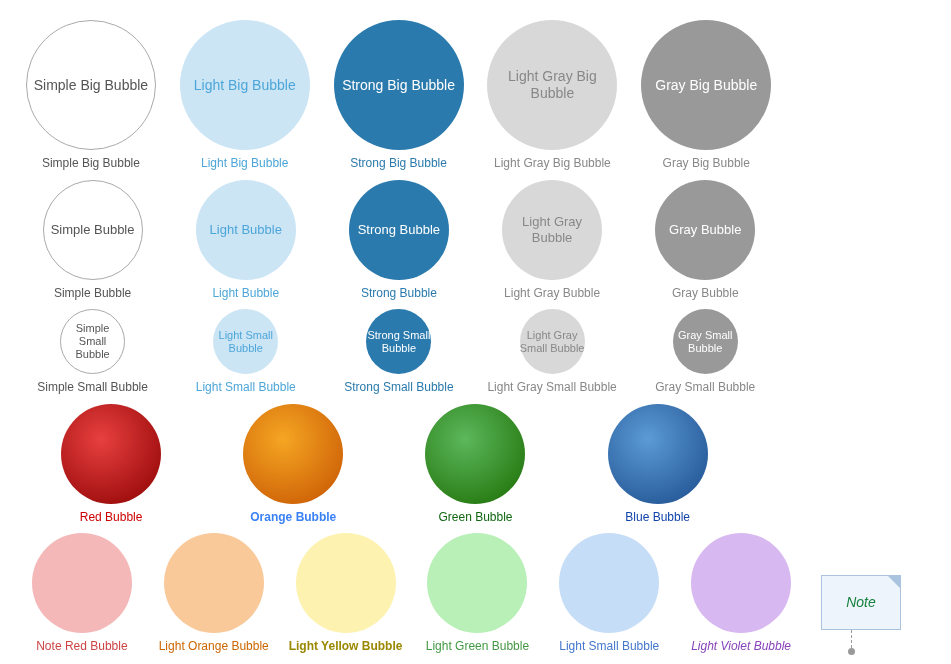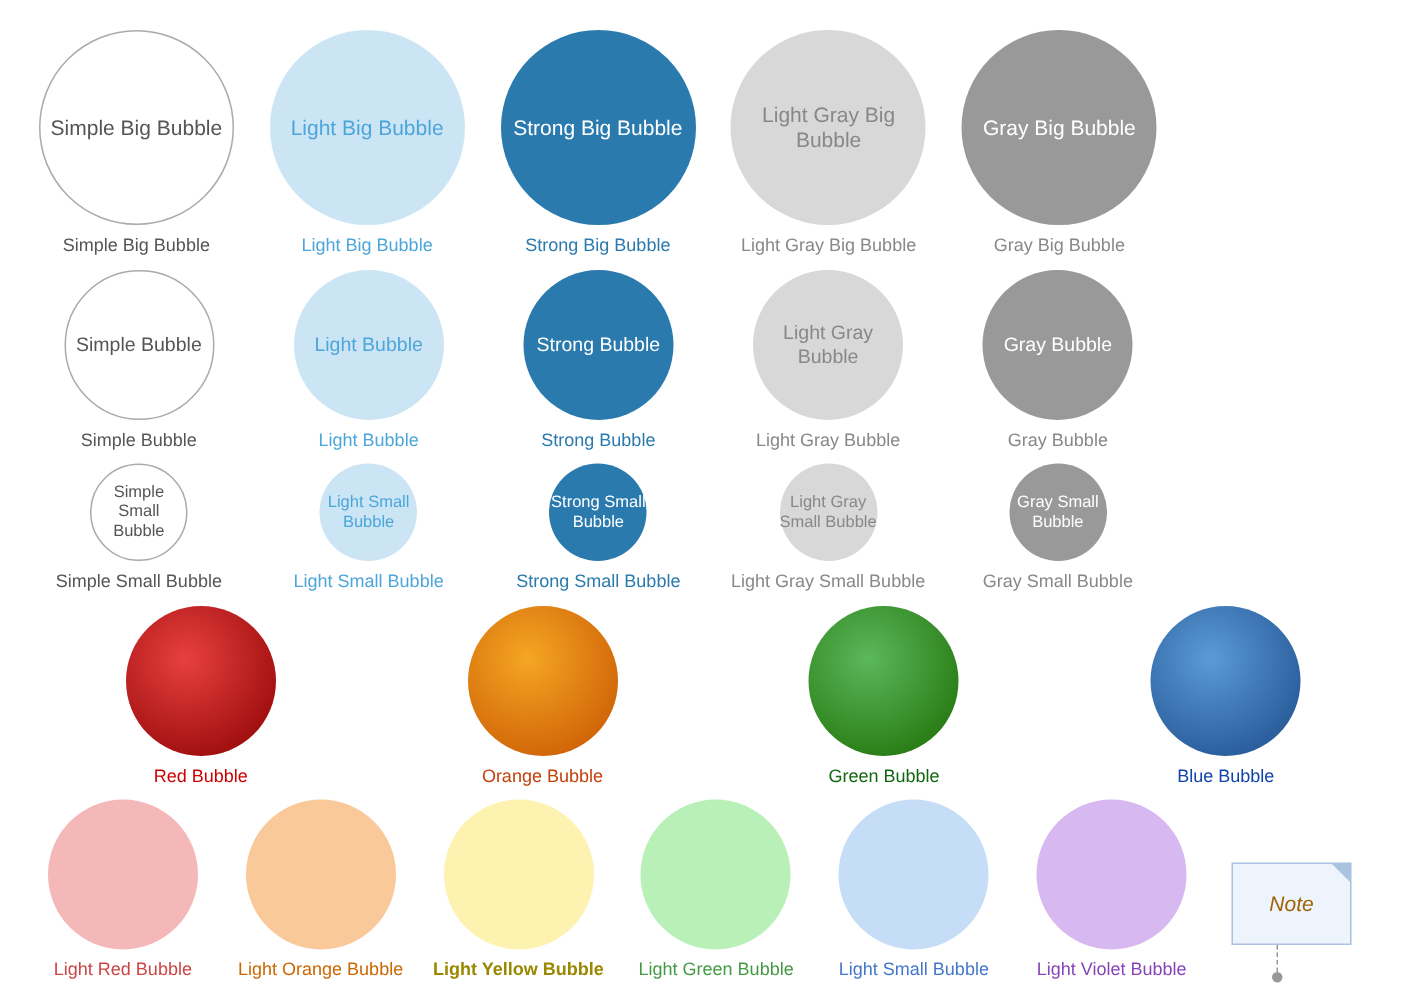--- a/index.html
+++ b/index.html
@@ -162,69 +162,69 @@
       <div class="bubble small light-gray">Light Gray Small Bubble</div>
       <span class="bubble-label" style="color:#888;">Light Gray Small Bubble</span>
     </div>
     <div class="bubble-cell">
       <div class="bubble small gray">Gray Small Bubble</div>
       <span class="bubble-label" style="color:#888;">Gray Small Bubble</span>
     </div>
     <div></div>
   </div>
 
-  <div style="display: grid; grid-template-columns: repeat(4, 1fr); gap: 0; align-items: end;">
+  <div style="display: grid; grid-template-columns: repeat(5, 1fr); gap: 0; align-items: end;">
     <div class="bubble-cell">
       <div class="bubble medium red"></div>
       <span class="bubble-label" style="color:#cc0000;">Red Bubble</span>
     </div>
     <div class="bubble-cell">
       <div class="bubble medium orange"></div>
-      <span class="bubble-label" style="color:#c2410c;">Orange Bubble</span>
+      <span class="bubble-label" style="color:#3b82f6;font-weight:bold;">Orange Bubble</span>
     </div>
     <div class="bubble-cell">
       <div class="bubble medium green"></div>
       <span class="bubble-label" style="color:#116611;">Green Bubble</span>
     </div>
     <div class="bubble-cell">
       <div class="bubble medium blue"></div>
       <span class="bubble-label" style="color:#1144aa;">Blue Bubble</span>
     </div>
   </div>
 
   <div style="display: grid; grid-template-columns: repeat(6, 1fr) 120px; gap: 8px; align-items: end;">
     <div class="bubble-cell">
       <div class="bubble medium light-red"></div>
-      <span class="bubble-label" style="color:#cc4444;">Light Red Bubble</span>
+      <span class="bubble-label" style="color:#cc4444;">Note Red Bubble</span>
     </div>
     <div class="bubble-cell">
       <div class="bubble medium light-orange"></div>
       <span class="bubble-label" style="color:#cc6600;">Light Orange Bubble</span>
     </div>
     <div class="bubble-cell">
       <div class="bubble medium light-yellow"></div>
       <span class="bubble-label" style="color:#998800;font-weight:bold;">Light Yellow Bubble</span>
     </div>
     <div class="bubble-cell">
       <div class="bubble medium light-green"></div>
       <span class="bubble-label" style="color:#449944;">Light Green Bubble</span>
     </div>
     <div class="bubble-cell">
       <div class="bubble medium light-blue"></div>
       <span class="bubble-label" style="color:#4477cc;">Light Small Bubble</span>
     </div>
     <div class="bubble-cell">
       <div class="bubble medium light-violet"></div>
-      <span class="bubble-label" style="color:#8844bb;">Light Violet Bubble</span>
+      <span class="bubble-label" style="color:#8844bb;font-style:italic;">Light Violet Bubble</span>
     </div>
 
     <div class="note-cell" style="align-items:flex-start; padding-left:10px;">
       <div class="note-box" style="position:relative;">
         <span class="note-corner-fold"></span>
-        <span style="color:#a16207; font-size:14px;">Note</span>
+        <span style="color:#15803d; font-size:14px;">Note</span>
       </div>
       <div style="display:flex; flex-direction:column; align-items:flex-start; margin-left:30px;">
         <div style="width:1px; height:18px; border-left:1px dashed #999;"></div>
         <div style="width:7px; height:7px; border-radius:50%; background:#999; margin-left:-3px;"></div>
       </div>
     </div>
   </div>
 
 </div>
 

